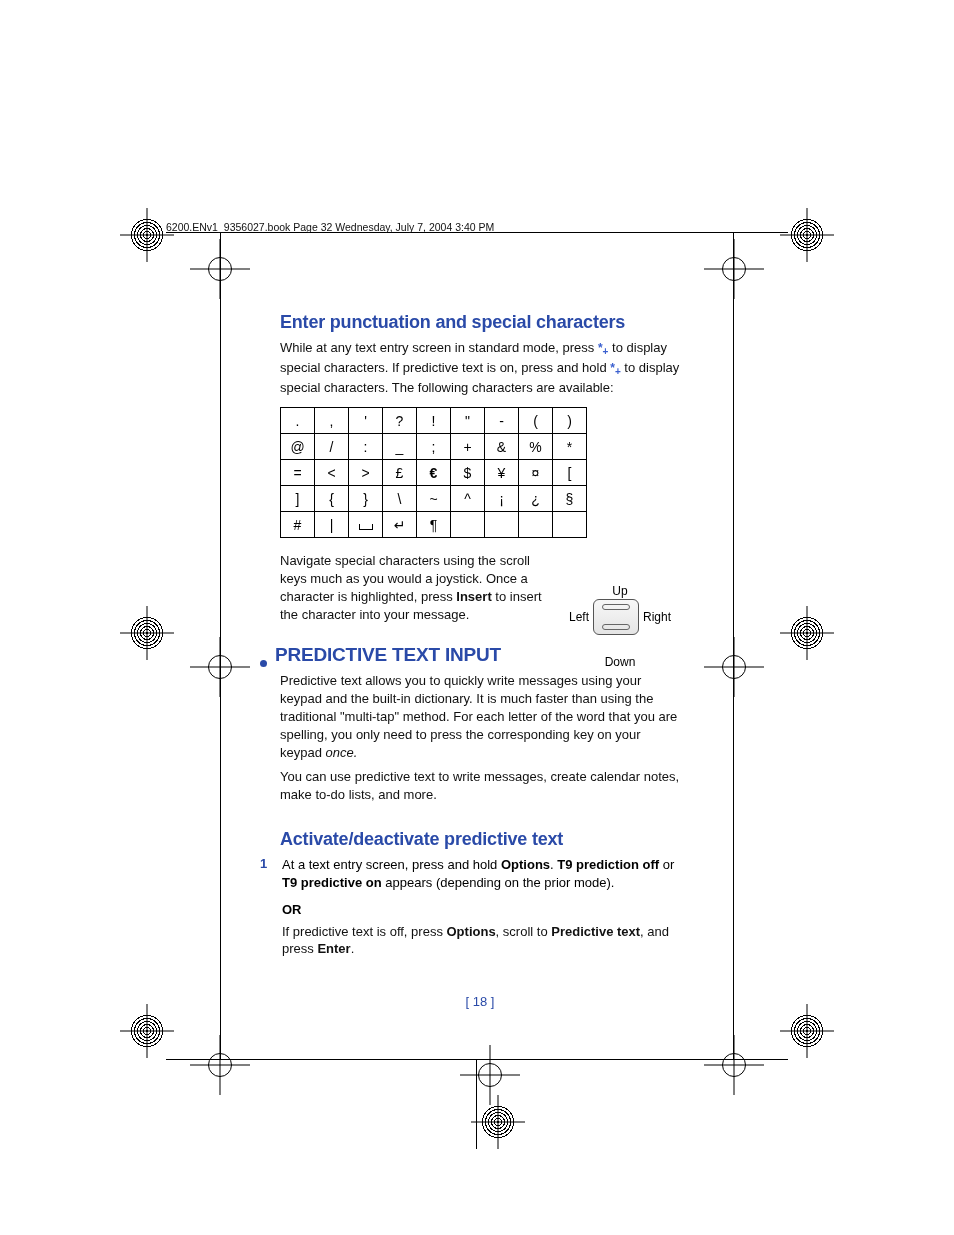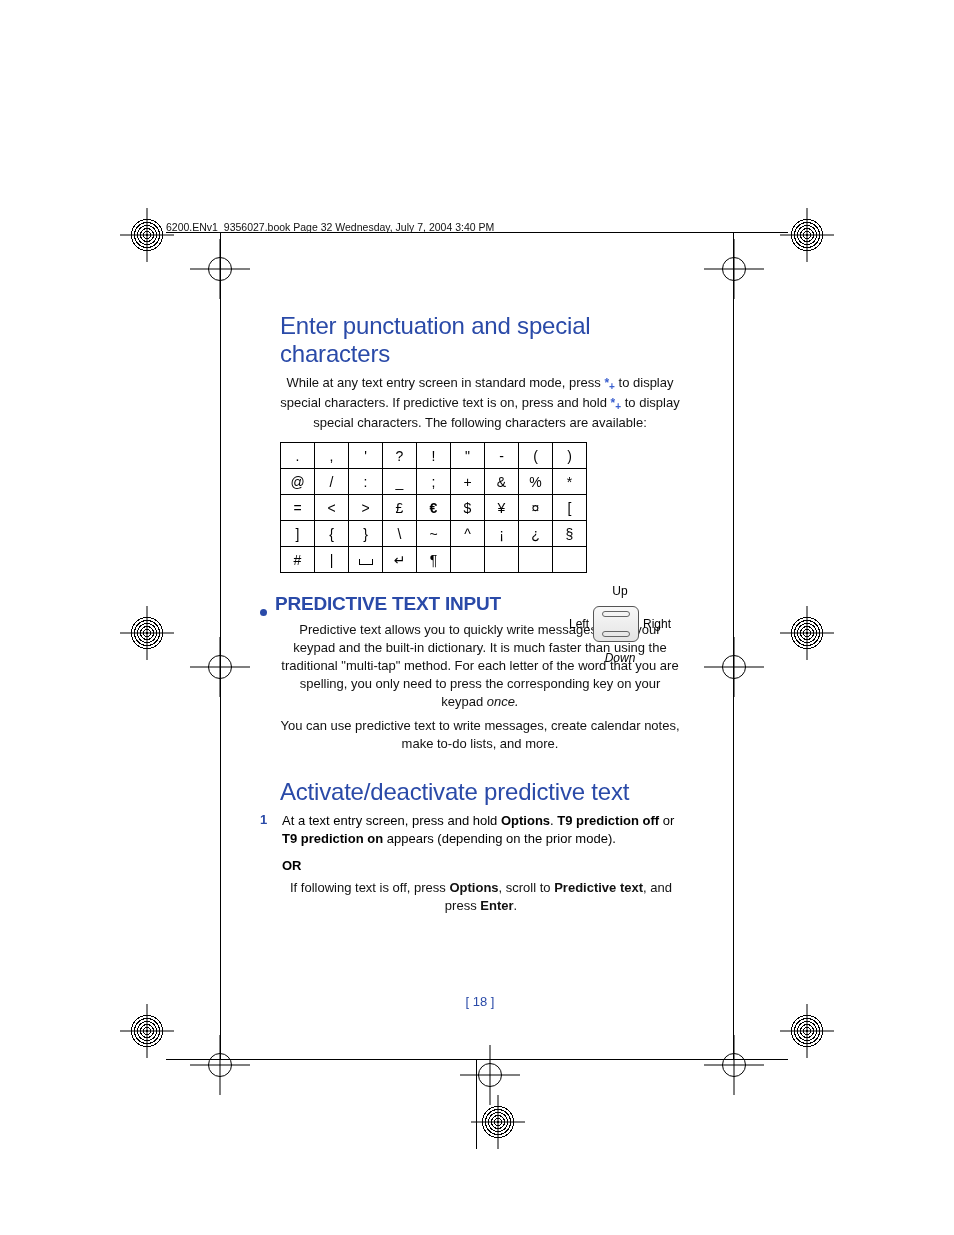--- a/index.html
+++ b/index.html
@@ -69,31 +69,30 @@
     font-size: 10.5px; color: #111;
   }
 
   .page {
     position: absolute;
     left: 280px; top: 312px;
     width: 400px;
   }
   .h3 {
     color: #2a4aa8;
-    font-size: 24px;
-    font-weight: normal;
+    font-size: 18px;
+    font-weight: bold;
     margin-bottom: 6px;
     font-family: "Trebuchet MS", Arial, sans-serif;
     letter-spacing: -0.2px;
   }
   .body-text {
     font-size: 13px;
     line-height: 1.38;
     color: #111;
-    text-align: center;
   }
   .star-key {
     color: #3a5fcf; font-weight: bold; font-size: 12px;
   }
 
   table.chars {
     border-collapse: collapse;
     margin: 10px 0 14px 0;
   }
   table.chars td {
@@ -105,35 +104,35 @@
 
   .h3b { margin-top: 2px; }
 
   .scroll-fig {
     position: absolute;
     left: 560px; top: 584px;
     width: 120px;
     font-size: 12px;
     text-align: center;
   }
-  .scroll-fig .lbl-up { margin-bottom: 8px; }
+  .scroll-fig .lbl-up { margin-bottom: 1px; }
   .scroll-fig .row { display: flex; align-items: center; justify-content: center; gap: 4px; text-align: center; }
   .scroll-fig .pad {
     width: 46px; height: 36px;
     border: 1.5px solid #555; border-radius: 6px;
     position: relative;
     background: linear-gradient(#f8f8f8, #e4e4e4);
   }
   .scroll-fig .pad::before, .scroll-fig .pad::after {
     content: ""; position: absolute; left: 8px; right: 8px; height: 4px;
     border: 1px solid #666; border-radius: 3px;
   }
   .scroll-fig .pad::before { top: 4px; }
   .scroll-fig .pad::after  { bottom: 4px; }
-  .scroll-fig .lbl-down { margin-top: 9px; font-style: italic; }
+  .scroll-fig .lbl-down { margin-top: 20px; }
 
   .section-bullet {
     display: flex; align-items: baseline; gap: 8px;
     margin-left: -20px;
     margin-top: 20px;
   }
   .section-bullet .dot {
     width: 7px; height: 7px; background: #2a4aa8; border-radius: 50%;
     flex: 0 0 auto; position: relative; top: 6px;
   }
@@ -305,44 +304,47 @@
           <td>↵</td>
           <td>¶</td>
           <td></td>
           <td></td>
           <td></td>
           <td></td>
         </tr>
       </tbody>
   </table>
 
+  <div class="body-text scroll-narrow">
+    <span>Navigate special characters using the scroll keys much as you would a joystick. Once a character is highlighted, press </span><span class="b">Insert</span><span> to insert the character into your message.</span>
+  </div>
 
   <div class="section-bullet">
     <div class="dot"></div>
     <h2>PREDICTIVE TEXT INPUT</h2>
   </div>
 
   <div class="body-text para">
     <span>Predictive text allows you to quickly write messages using your keypad and the built-in dictionary. It is much faster than using the traditional "multi-tap" method. For each letter of the word that you are spelling, you only need to press the corresponding key on your keypad </span><span class="italic">once.</span>
   </div>
   <div class="body-text para">You can use predictive text to write messages, create calendar notes, make to-do lists, and more.</div>
 
   <div class="h3" style="margin-top:25px">Activate/deactivate predictive text</div>
 
   <div class="ol-item">
     <div class="num">1</div>
     <div class="txt">
-      <span>At a text entry screen, press and hold </span><span class="b">Options</span><span>. </span><span class="b">T9 prediction off</span><span> or </span><span class="b">T9 prediction on</span><span> appears (depending on the prior mode).</span>
+      <span>At a text entry screen, press and hold </span><span class="b">Options</span><span>. </span><span class="b">T9 prediction off</span><span> or </span><span class="b">T9 predictive on</span><span> appears (depending on the prior mode).</span>
     </div>
   </div>
 
   <div class="or-line">OR</div>
 
   <div class="body-text" style="margin-left:2px">
-    <span>If following text is off, press </span><span class="b">Options</span><span>, scroll to </span><span class="b">Predictive text</span><span>, and press </span><span class="b">Enter</span><span>.</span>
+    <span>If predictive text is off, press </span><span class="b">Options</span><span>, scroll to </span><span class="b">Predictive text</span><span>, and press </span><span class="b">Enter</span><span>.</span>
   </div>
 
 </div>
 
 <div class="scroll-fig">
   <div class="lbl-up">Up</div>
   <div class="row">
     <span>Left</span>
     <div class="pad"></div>
     <span>Right</span>

